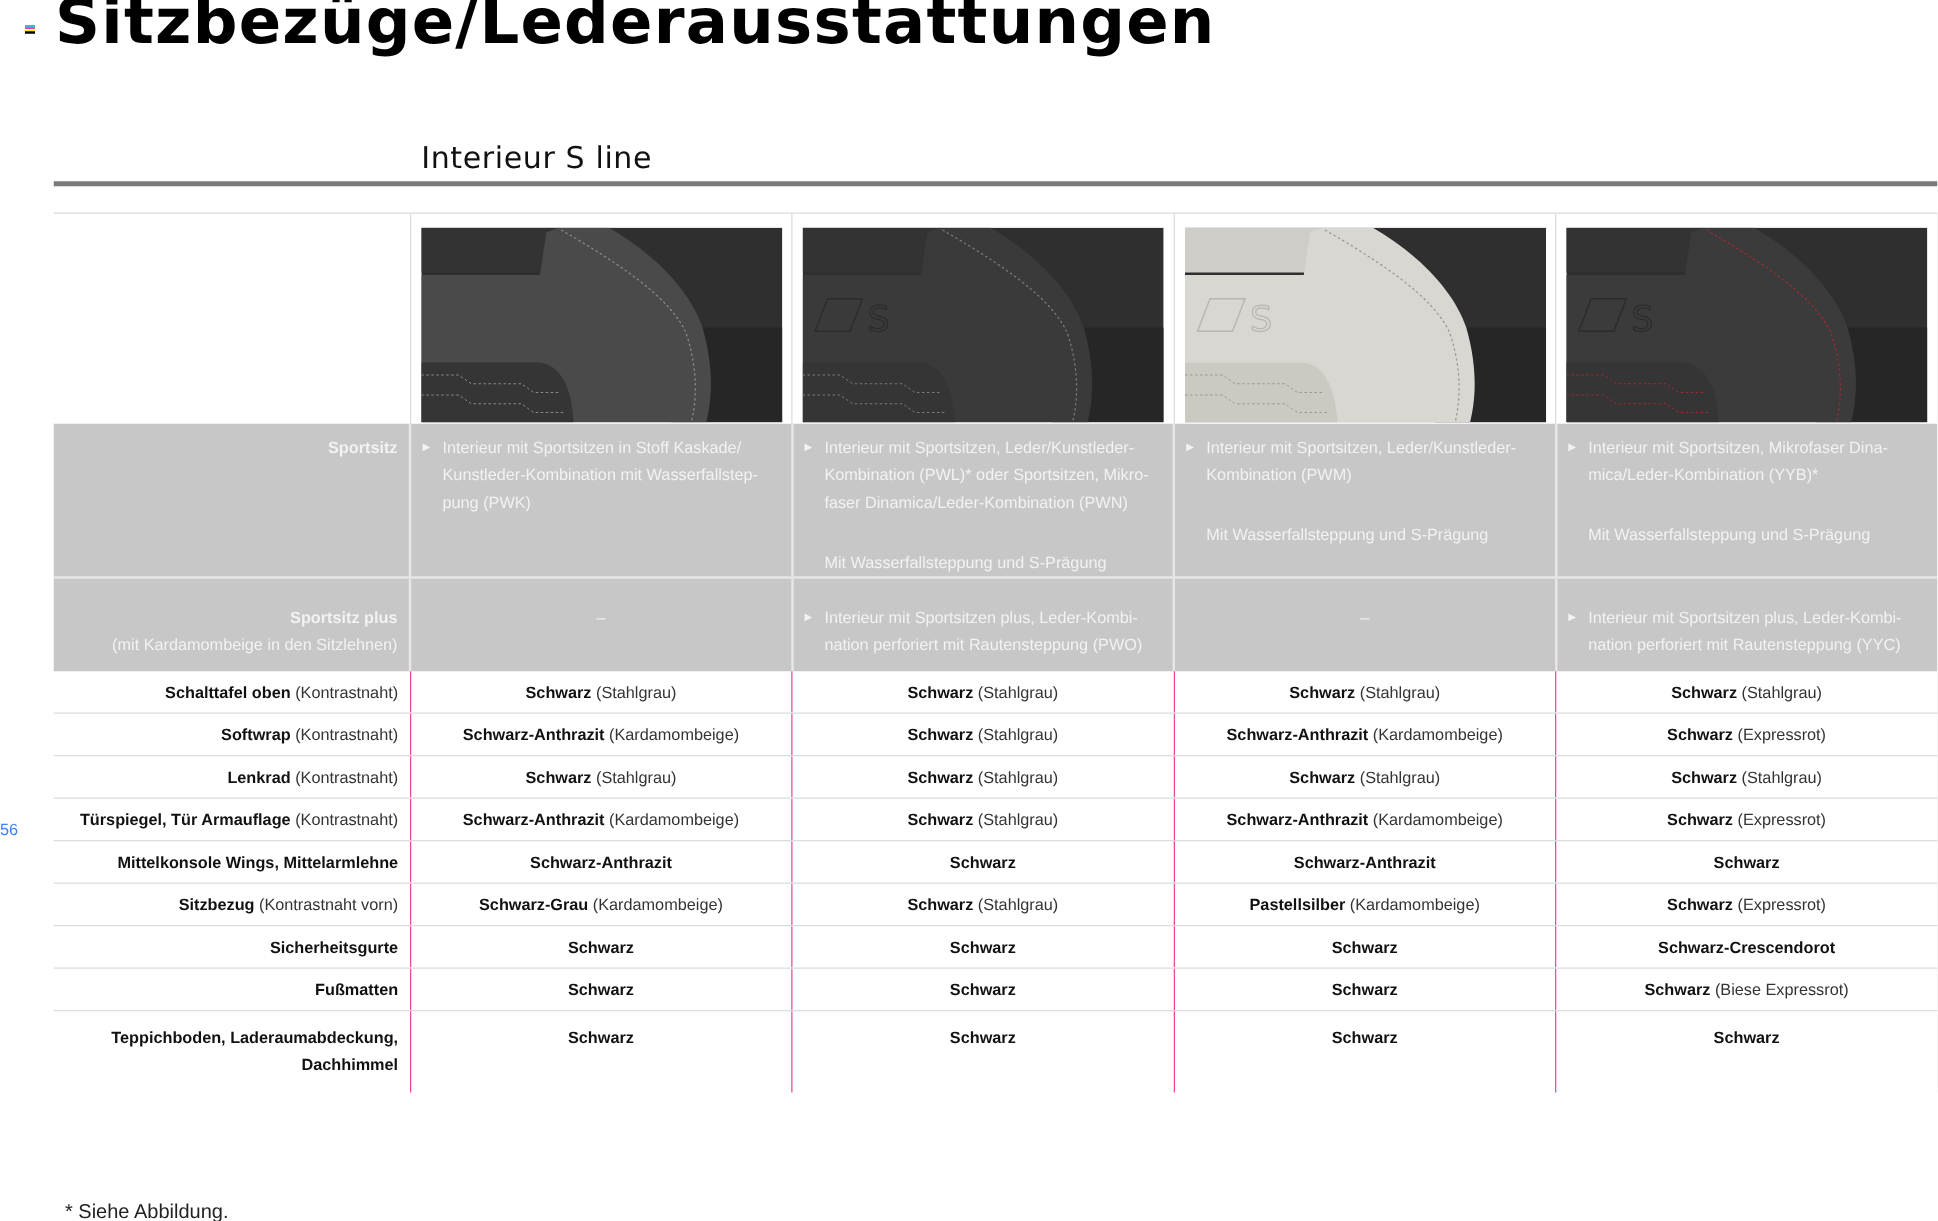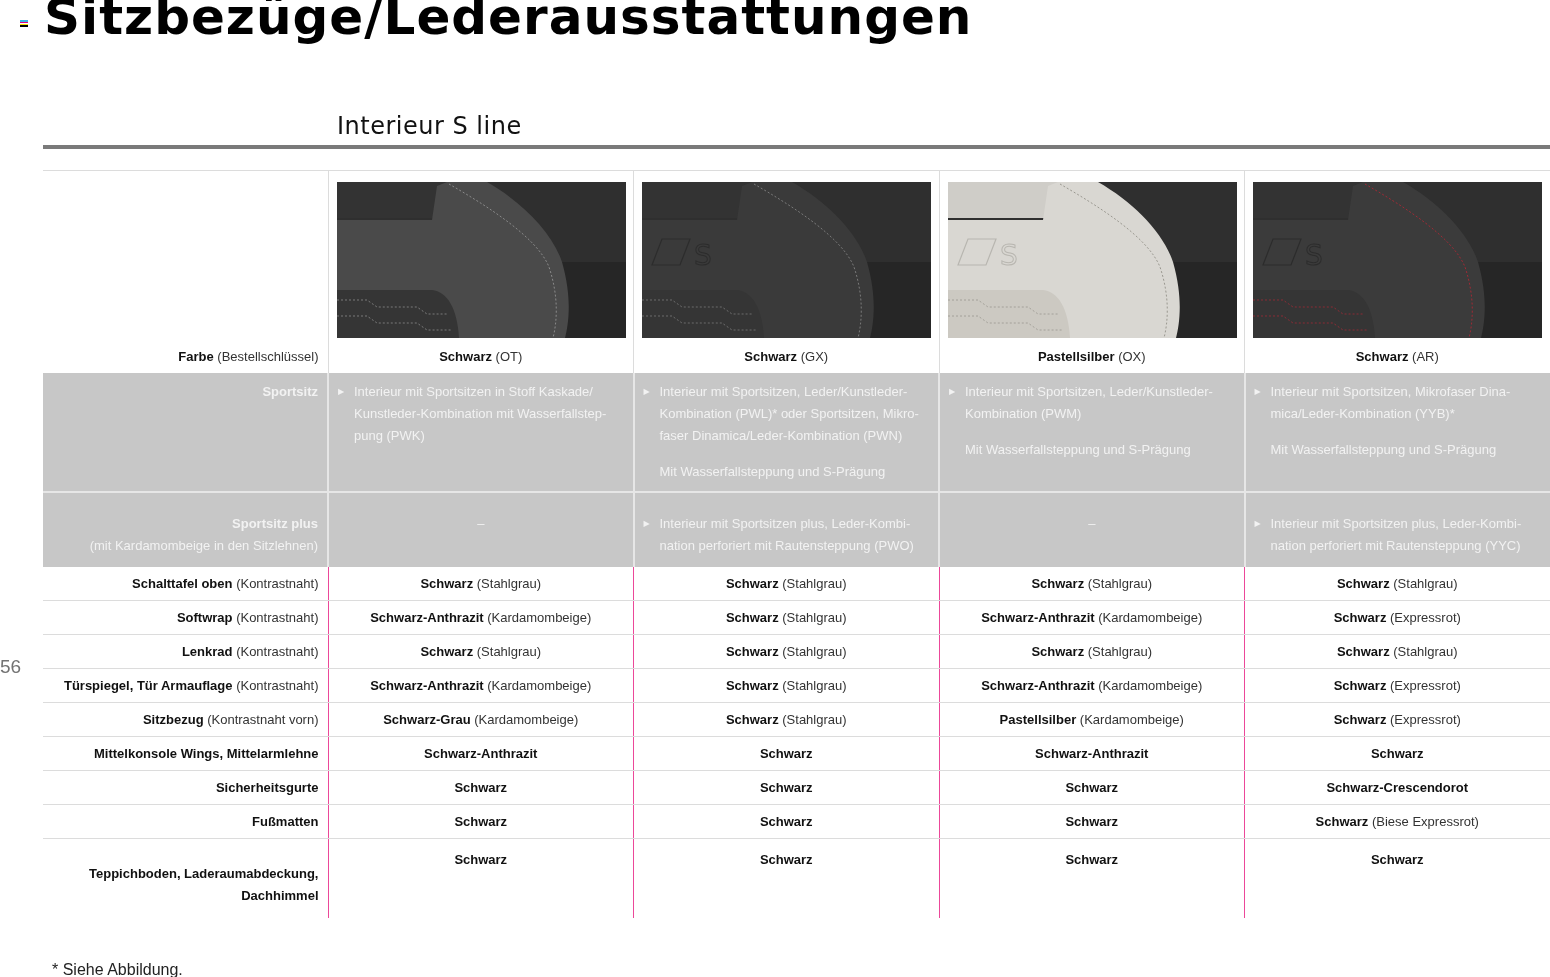--- a/index.html
+++ b/index.html
@@ -12,21 +12,21 @@
   .page-title { position: absolute; left: 44px; top: -12px; margin: 0;
                 font-family: "DejaVu Sans", sans-serif; font-weight: bold;
                 font-size: 50px; letter-spacing: 1px; color: #000; white-space: nowrap; }
 
   .section-title { position: absolute; left: 337px; top: 112px; margin: 0;
                    font-family: "DejaVu Sans", sans-serif; font-weight: normal;
                    font-size: 24px; letter-spacing: 0.5px; color: #111; }
   .section-rule { position: absolute; left: 43px; top: 145px; width: 1507px; height: 4px; background: #7a7a7a; }
 
   .page-number { position: absolute; left: 0px; top: 656px; font-family: "Liberation Sans", sans-serif;
-                 font-size: 19px; color: #737373; }
+                 font-size: 13px; color: #3b82f6; }
 
   table.spec { position: absolute; left: 43px; top: 170px; width: 1507px;
                border-collapse: collapse; table-layout: fixed;
                font-family: "Liberation Sans", sans-serif; font-size: 13px; }
   table.spec col.c0 { width: 285px; }
   table.spec col.cx { width: 305.5px; }
 
   table.spec td { padding: 0 9px; vertical-align: top; }
   tr.img-row td { border-top: 1px solid #dcdcdc; }
   tr.img-row td.value { border-left: 1px solid #dcdcdc; padding: 11px 8px 0 8px; height: 157px; }
@@ -44,26 +44,26 @@
   tr.grey td { background: #c7c7c7; color: #f2f2f2; }
   tr.grey td.label { font-weight: bold; margin-top: 44px; }
   tr.grey td.value { text-align: left; border-left: 2px solid #e6e6e6; }
   tr.grey + tr.grey td { border-top: 2px solid #e6e6e6; }
   tr.grey.r1 td { height: 110px; padding-top: 8px; }
   tr.grey.r2 td { height: 54px; padding-top: 20px; }
   tr.grey td.dash { text-align: center; }
   .grey-line { line-height: 22px; }
   .bullet { display: inline-block; width: 16px; font-size: 8px; vertical-align: top; line-height: 22px; color: #f2f2f2; }
   .bullet-text { display: inline-block; width: calc(100% - 18px); vertical-align: top; line-height: 22px; }
-  .note { padding-left: 16px; margin-top: 14px; line-height: 22px; }
+  .note { padding-left: 16px; margin-top: 26px; line-height: 22px; }
 
   tr.data td { height: 33px; border-bottom: 1px solid #dcdcdc; vertical-align: middle; }
   tr.data td.value { border-left: 1px solid #ec4899; text-align: center; }
   tr.data td.value:last-child { border-right: 1px solid #dcdcdc; }
-  tr.data.last td { border-bottom: none; height: 55px; vertical-align: top; padding-top: 24px; line-height: 22px; }
+  tr.data.last td { border-bottom: none; height: 55px; vertical-align: top; padding-top: 10px; line-height: 22px; }
   tr.data.last td.value { padding-top: 10px; }
 
   .seat-img { width: 289px; height: 156px; position: relative; overflow: hidden; }
   .seat-img svg { display: block; }
 
   .footnote { position: absolute; left: 52px; top: 961px; font-family: "Liberation Sans", sans-serif;
               font-size: 16px; color: #222; }
 </style>
 </head>
 <body>
@@ -149,27 +149,20 @@
               <path d="M0,108 L95,108 C110,110 120,125 122,156 L0,156 Z" fill="#353535"></path>
               <path d="M0,118 L30,118 L40,125 L80,125 L90,132 L110,132" fill="none" stroke="#a02a35" stroke-width="0.8" stroke-dasharray="2,2"></path>
               <path d="M0,134 L30,134 L40,141 L80,141 L90,148 L115,148" fill="none" stroke="#a02a35" stroke-width="0.8" stroke-dasharray="2,2"></path>
               <path d="M10,83 L20,57 L48,57 L38,83 Z" fill="none" stroke="#2c2c2c" stroke-width="1.2"></path>
               <text x="52" y="83" font-family="DejaVu Sans, sans-serif" font-size="28" fill="none" stroke="#2c2c2c" stroke-width="1">S</text>
             </svg>
           </div>
         </td>
   </tr>
 
-  <tr class="color-row">
-    <td class="label"><b>Farbe</b> <span class="n">(Bestellschlüssel)</span></td>
-    <td class="value"><b>Schwarz</b> <span class="n">(OT)</span></td>
-    <td class="value"><b>Schwarz</b> <span class="n">(GX)</span></td>
-    <td class="value"><b>Pastellsilber</b> <span class="n">(OX)</span></td>
-    <td class="value"><b>Schwarz</b> <span class="n">(AR)</span></td>
-  </tr>
 
   <tr class="grey r1">
     <td class="label grey-line">Sportsitz</td>
     <td class="value"><span class="bullet">▶</span><span class="bullet-text">Interieur mit Sportsitzen in Stoff Kaskade/ Kunstleder-Kombination mit Wasserfallstep- pung (PWK)</span></td>
     <td class="value"><span class="bullet">▶</span><span class="bullet-text">Interieur mit Sportsitzen, Leder/Kunstleder- Kombination (PWL)* oder Sportsitzen, Mikro- faser Dinamica/Leder-Kombination (PWN)</span><div class="note">Mit Wasserfallsteppung und S-Prägung</div></td>
     <td class="value"><span class="bullet">▶</span><span class="bullet-text">Interieur mit Sportsitzen, Leder/Kunstleder- Kombination (PWM)</span><div class="note">Mit Wasserfallsteppung und S-Prägung</div></td>
     <td class="value"><span class="bullet">▶</span><span class="bullet-text">Interieur mit Sportsitzen, Mikrofaser Dina- mica/Leder-Kombination (YYB)*</span><div class="note">Mit Wasserfallsteppung und S-Prägung</div></td>
   </tr>
 
   <tr class="grey r2">
@@ -207,32 +200,32 @@
         <td class="value"><b>Schwarz</b> <span class="n">(Stahlgrau)</span></td>
       </tr>
       <tr class="data">
         <td class="label"><b>Türspiegel, Tür Armauflage</b> <span class="n">(Kontrastnaht)</span></td>
         <td class="value"><b>Schwarz-Anthrazit</b> <span class="n">(Kardamombeige)</span></td>
         <td class="value"><b>Schwarz</b> <span class="n">(Stahlgrau)</span></td>
         <td class="value"><b>Schwarz-Anthrazit</b> <span class="n">(Kardamombeige)</span></td>
         <td class="value"><b>Schwarz</b> <span class="n">(Expressrot)</span></td>
       </tr>
       <tr class="data">
+        <td class="label"><b>Mittelkonsole Wings, Mittelarmlehne</b> <span class="n"></span></td>
+        <td class="value"><b>Schwarz-Anthrazit</b> <span class="n"></span></td>
+        <td class="value"><b>Schwarz</b> <span class="n"></span></td>
+        <td class="value"><b>Schwarz-Anthrazit</b> <span class="n"></span></td>
+        <td class="value"><b>Schwarz</b> <span class="n"></span></td>
+      </tr>
+      <tr class="data">
         <td class="label"><b>Sitzbezug</b> <span class="n">(Kontrastnaht vorn)</span></td>
         <td class="value"><b>Schwarz-Grau</b> <span class="n">(Kardamombeige)</span></td>
         <td class="value"><b>Schwarz</b> <span class="n">(Stahlgrau)</span></td>
         <td class="value"><b>Pastellsilber</b> <span class="n">(Kardamombeige)</span></td>
         <td class="value"><b>Schwarz</b> <span class="n">(Expressrot)</span></td>
-      </tr>
-      <tr class="data">
-        <td class="label"><b>Mittelkonsole Wings, Mittelarmlehne</b> <span class="n"></span></td>
-        <td class="value"><b>Schwarz-Anthrazit</b> <span class="n"></span></td>
-        <td class="value"><b>Schwarz</b> <span class="n"></span></td>
-        <td class="value"><b>Schwarz-Anthrazit</b> <span class="n"></span></td>
-        <td class="value"><b>Schwarz</b> <span class="n"></span></td>
       </tr>
       <tr class="data">
         <td class="label"><b>Sicherheitsgurte</b> <span class="n"></span></td>
         <td class="value"><b>Schwarz</b> <span class="n"></span></td>
         <td class="value"><b>Schwarz</b> <span class="n"></span></td>
         <td class="value"><b>Schwarz</b> <span class="n"></span></td>
         <td class="value"><b>Schwarz-Crescendorot</b> <span class="n"></span></td>
       </tr>
       <tr class="data">
         <td class="label"><b>Fußmatten</b> <span class="n"></span></td>

